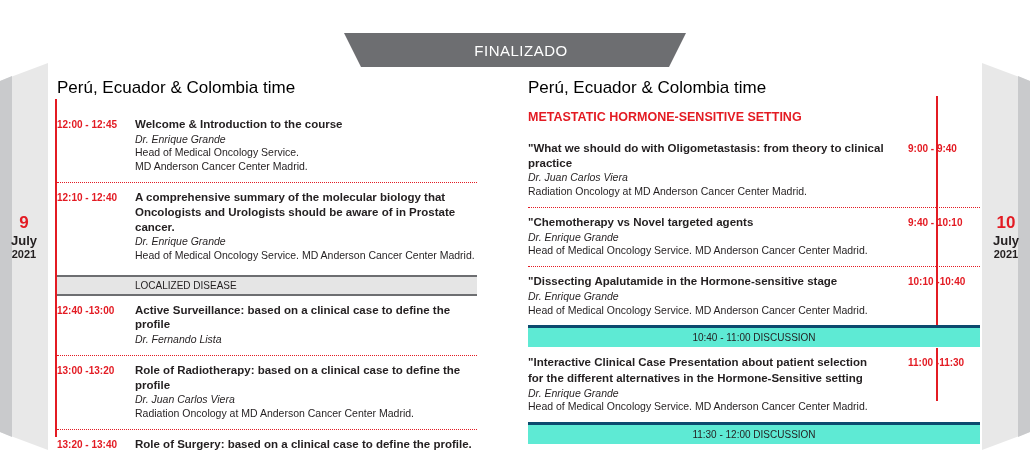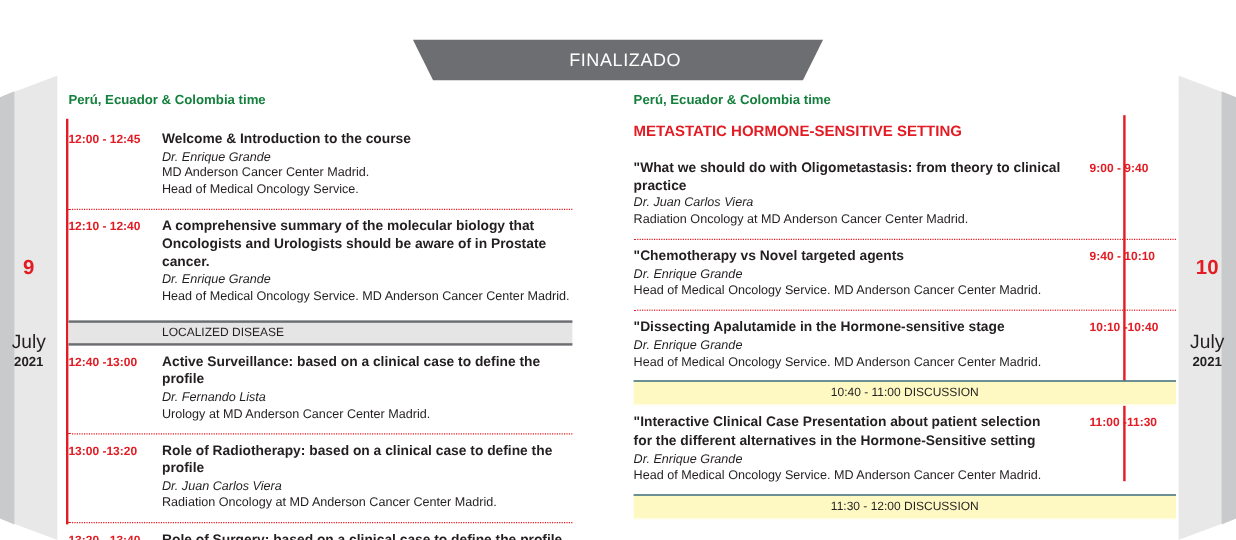--- a/index.html
+++ b/index.html
@@ -64,44 +64,43 @@
     line-height: 1.18;
   }
   .ribbon-day {
     color: #e31b23;
     font-size: 17px;
     font-weight: bold;
     display: block;
   }
   .ribbon-month {
     color: #231f20;
-    font-size: 16px;
-    font-weight: normal;
+    font-size: 13px;
+    font-weight: bold;
     display: block;
-    margin-top: 44px;
   }
   .ribbon-year {
     color: #231f20;
     font-size: 11px;
     font-weight: bold;
     display: block;
   }
 
   
   .col {
     position: absolute;
     top: 78px;
   }
   .col-left { left: 57px; width: 420px; }
   .col-right { left: 528px; width: 452px; }
 
   .tz {
-    color: #15803d;
-    font-size: 11px;
-    font-weight: bold;
+    color: #000000;
+    font-size: 17px;
+    font-weight: normal;
     margin: 0 0 12px 0;
   }
   .setting-title {
     color: #e31b23;
     font-size: 12.5px;
     font-weight: bold;
     margin: 0 0 10px 0;
   }
 
   
@@ -156,27 +155,27 @@
   .band {
     background: #e5e5e5;
     border-top: 2px solid #6d6e71;
     border-bottom: 2px solid #6d6e71;
     font-size: 10px;
     padding: 3px 0 3px 78px;
     margin: 4px 0 0 0;
     color: #231f20;
   }
   .band-center {
-    background: #fef9c3;
+    background: #5eead4;
     font-size: 10px;
     text-align: center;
     padding: 4px 0 4px 0;
     margin: 0;
     color: #231f20;
-    border-top: 1px solid #0c4a6e;
+    border-top: 3px solid #0c4a6e;
     border-bottom: 1px solid #ffffff;
   }
 </style>
 </head>
 <body>
 
 <div class="page">
 
   <div class="banner">
     <svg width="342" height="34" viewBox="0 0 342 34">
@@ -215,22 +214,22 @@
   <div class="col col-left">
     <p class="tz">Perú, Ecuador &amp; Colombia time</p>
 
     <div class="rows">
 
       <div class="row">
         <div class="time left-time">12:00 - 12:45</div>
         <div class="left-body">
           <p class="sess-title">Welcome &amp; Introduction to the course</p>
           <p class="sess-speaker">Dr. Enrique Grande</p>
+          <p class="sess-affil">Head of Medical Oncology Service.</p>
           <p class="sess-affil">MD Anderson Cancer Center Madrid.</p>
-          <p class="sess-affil">Head of Medical Oncology Service.</p>
         </div>
       </div>
 
       <div class="row">
         <div class="time left-time">12:10 - 12:40</div>
         <div class="left-body">
           <p class="sess-title">A comprehensive summary of the molecular biology that Oncologists and Urologists should be aware of in Prostate cancer.</p>
           <p class="sess-speaker">Dr. Enrique Grande</p>
           <p class="sess-affil">Head of Medical Oncology Service. MD Anderson Cancer Center Madrid.</p>
         </div>
@@ -240,21 +239,20 @@
 
     <div class="band">LOCALIZED DISEASE</div>
 
     <div class="rows">
 
       <div class="row" style="border-top:none;">
         <div class="time left-time">12:40 -13:00</div>
         <div class="left-body">
           <p class="sess-title">Active Surveillance: based on a clinical case to define the profile</p>
           <p class="sess-speaker">Dr. Fernando Lista</p>
-          <p class="sess-affil">Urology at MD Anderson Cancer Center Madrid.</p>
         </div>
       </div>
 
       <div class="row">
         <div class="time left-time">13:00 -13:20</div>
         <div class="left-body">
           <p class="sess-title">Role of Radiotherapy: based on a clinical case to define the profile</p>
           <p class="sess-speaker">Dr. Juan Carlos Viera</p>
           <p class="sess-affil">Radiation Oncology at MD Anderson Cancer Center Madrid.</p>
         </div>

